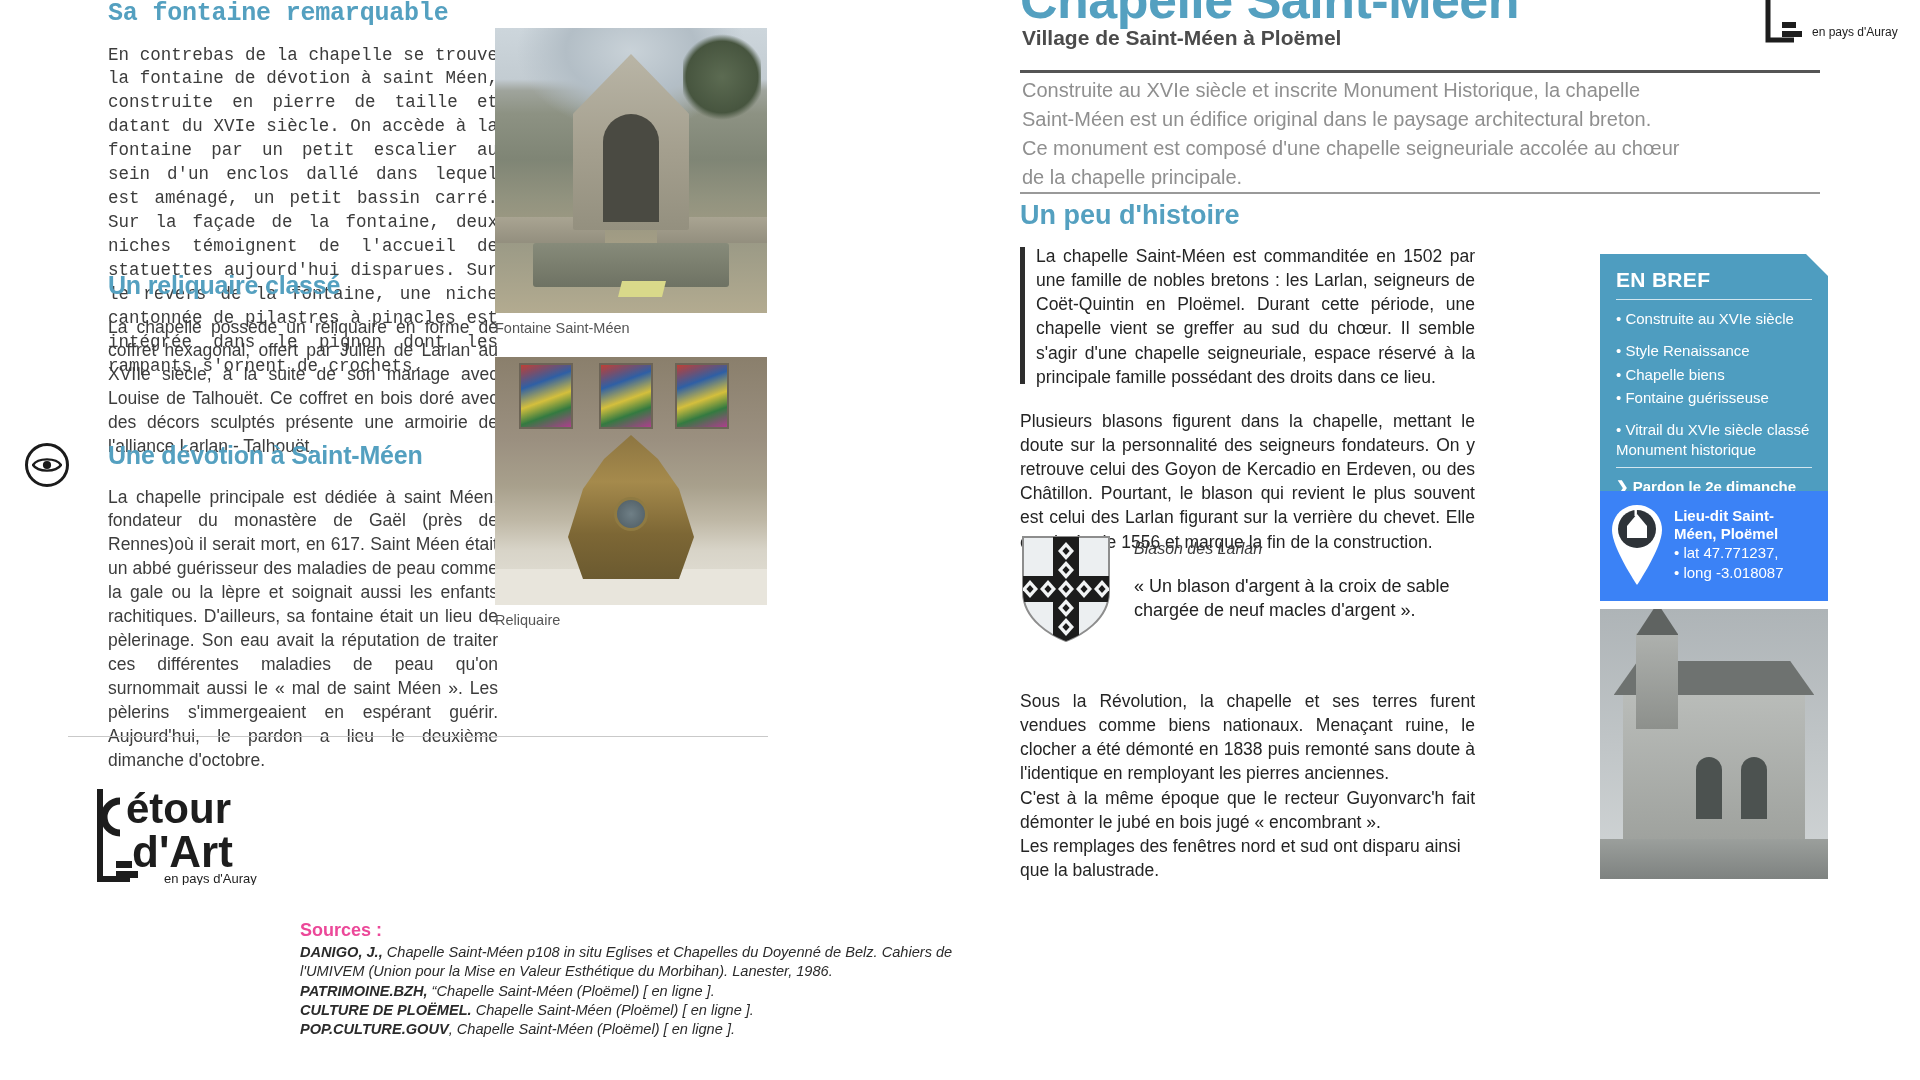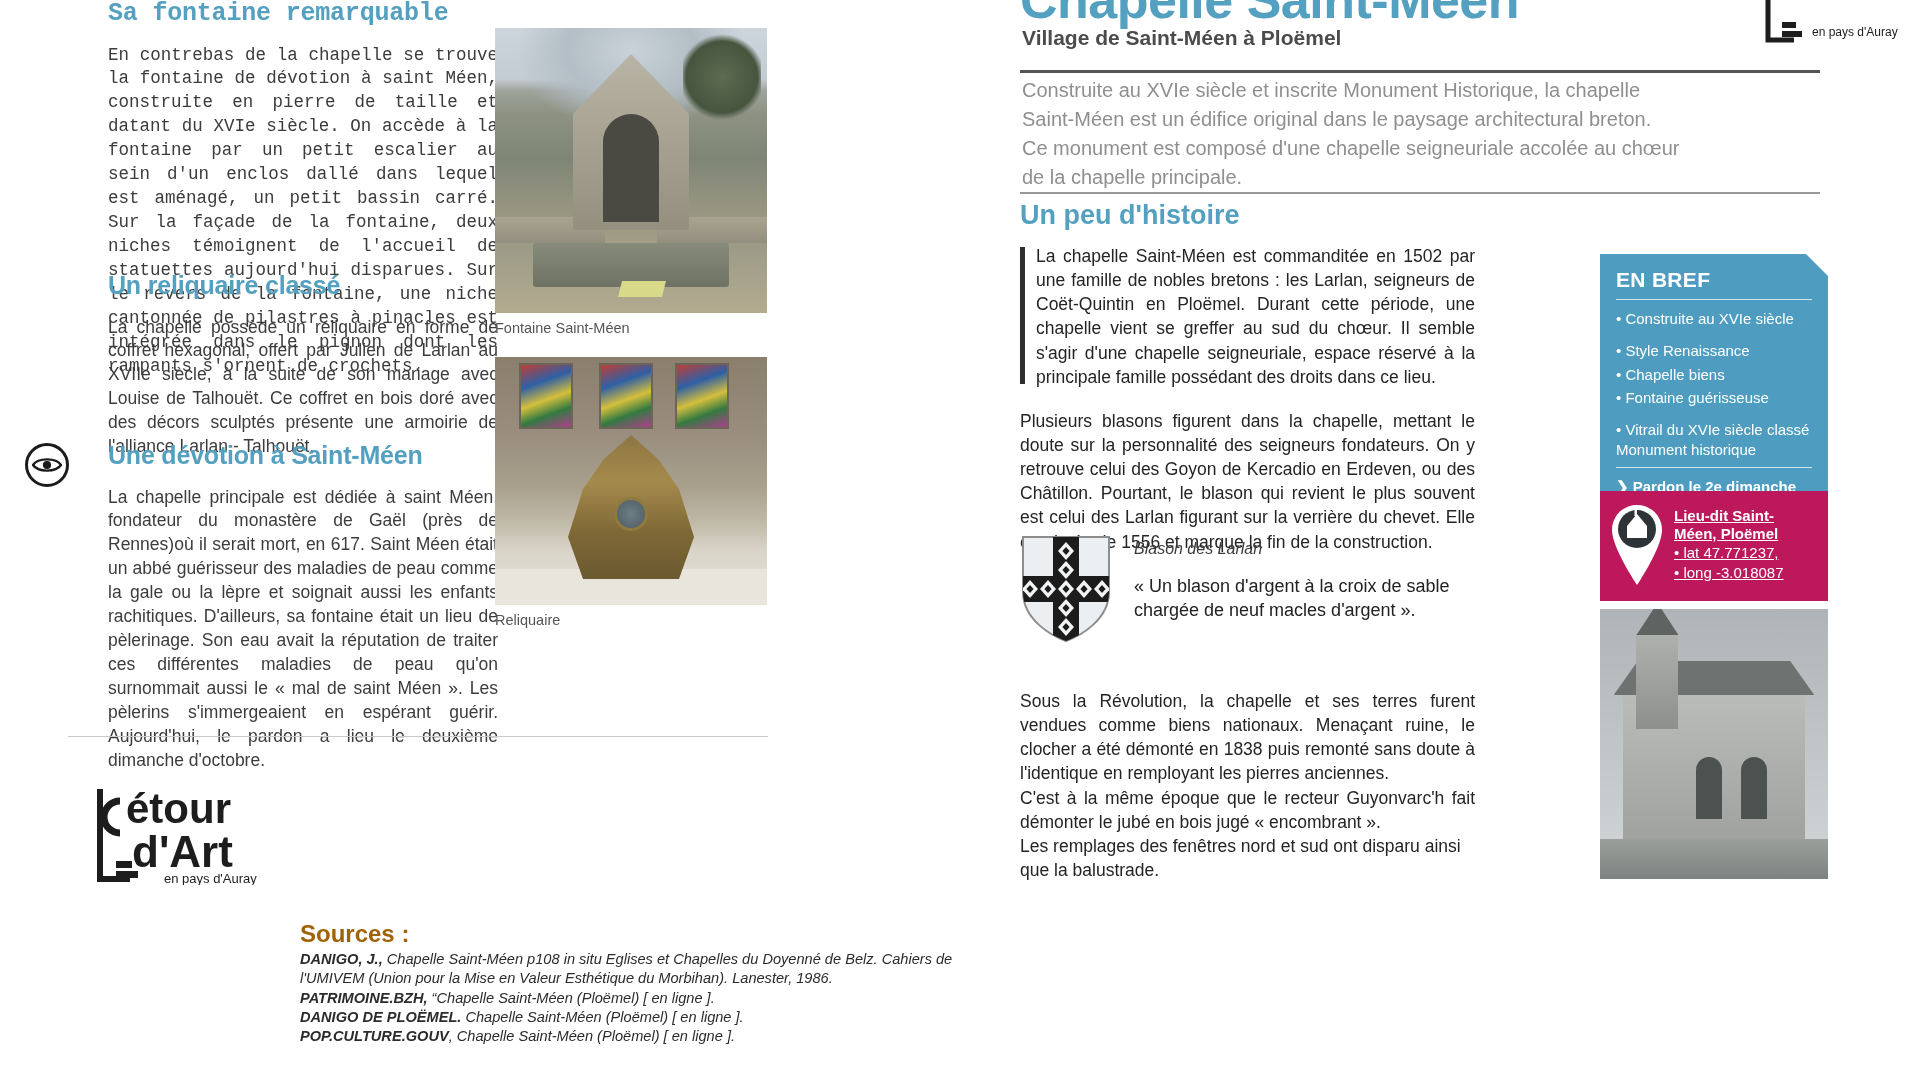--- a/index.html
+++ b/index.html
@@ -99,21 +99,21 @@
     border:3px solid #8f7a42;
   }
   #photo-reliquaire .table {
     position:absolute; left:0; bottom:0; width:100%; height:36px; background:#e8e5dc;
   }
 
   
   #sources-rule { position:absolute; left:68px; top:736px; width:700px; height:1px; background:#c9c9c9; }
   #logo-left { position:absolute; left:86px; top:765px; width:180px; height:120px; }
   #sources { position:absolute; left:300px; top:920px; width:660px; }
-  #sources h3 { font-size:24px; font-weight:bold; color:#a16207; margin-bottom:2px; }
+  #sources h3 { font-size:18px; font-weight:bold; color:#ec4899; margin-bottom:2px; }
   #sources .src { font-size:14.6px; line-height:1.32; color:#2b2b2b; font-style:italic; }
   #sources .src b { font-style:italic; font-weight:bold; }
 
   
   #right-page { position:absolute; left:1020px; top:4px; width:900px; height:792px; }
 
   #title { position:absolute; left:0; top:-34px; font-size:52px; font-weight:bold;
            color:#54a0c0; letter-spacing:-0.5px; }
   #subtitle { position:absolute; left:2px; top:22px; font-size:21px; color:#4b4b4b; font-weight:600; }
   #rule-1 { position:absolute; left:0; top:66px; width:800px; height:3px; background:#555; }
@@ -146,21 +146,21 @@
   }
   #enbref h3 { font-size:21px; font-weight:bold; letter-spacing:.3px; margin-bottom:7px; }
   #enbref hr { border:none; height:1px; background:rgba(255,255,255,.75); margin:6px 0 9px 0; }
   #enbref li { list-style:none; font-size:15px; line-height:1.35; margin-bottom:3px; font-weight:400; }
   #enbref .gap { height:9px; }
   #enbref .pardon { font-size:15px; line-height:1.35; font-weight:600; }
 
   
   #locbox {
     position:absolute; left:580px; top:487px; width:228px; height:110px;
-    background:#be185d; color:#fff; display:flex; gap:10px; padding:12px 12px 12px 10px;text-decoration:underline;
+    background:#3b82f6; color:#fff; display:flex; gap:10px; padding:12px 12px 12px 10px;
   }
   #loc-title { font-size:15px; font-weight:bold; line-height:1.2; }
   #locbox .coord { font-size:15px; line-height:1.3; }
 
   
   #photo-bw { position:absolute; left:580px; top:605px; width:228px; height:270px;
               background:linear-gradient(#9aa0a3 0%, #b7bcbe 40%, #cfd3d4 70%, #b9bdbe 100%); overflow:hidden; }
   #photo-bw .sky { position:absolute; inset:0; background:linear-gradient(#aeb4b7,#d2d6d7); }
   #photo-bw .build {
     position:absolute; left:10%; bottom:34px; width:80%; height:150px;
@@ -261,21 +261,21 @@
 
     <div id="sources">
       <h3>Sources :</h3>
       <div class="src">
         <b>DANIGO, J.,</b><span> Chapelle Saint-Méen p108 in situ Eglises et Chapelles du Doyenné de Belz. Cahiers de l'UMIVEM (Union pour la Mise en Valeur Esthétique du Morbihan). Lanester, 1986.</span>
       </div>
       <div class="src">
         <b>PATRIMOINE.BZH,</b><span> “Chapelle Saint-Méen (Ploëmel) [ en ligne ].</span>
       </div>
       <div class="src">
-        <b>DANIGO DE PLOËMEL.</b><span> Chapelle Saint-Méen (Ploëmel) [ en ligne ].</span>
+        <b>CULTURE DE PLOËMEL.</b><span> Chapelle Saint-Méen (Ploëmel) [ en ligne ].</span>
       </div>
       <div class="src">
         <b>POP.CULTURE.GOUV</b><span>, Chapelle Saint-Méen (Ploëmel) [ en ligne ].</span>
       </div>
     </div>
   </div>
 
   <div id="right-page">
 
     <h1 id="title">Chapelle Saint-Méen</h1>

